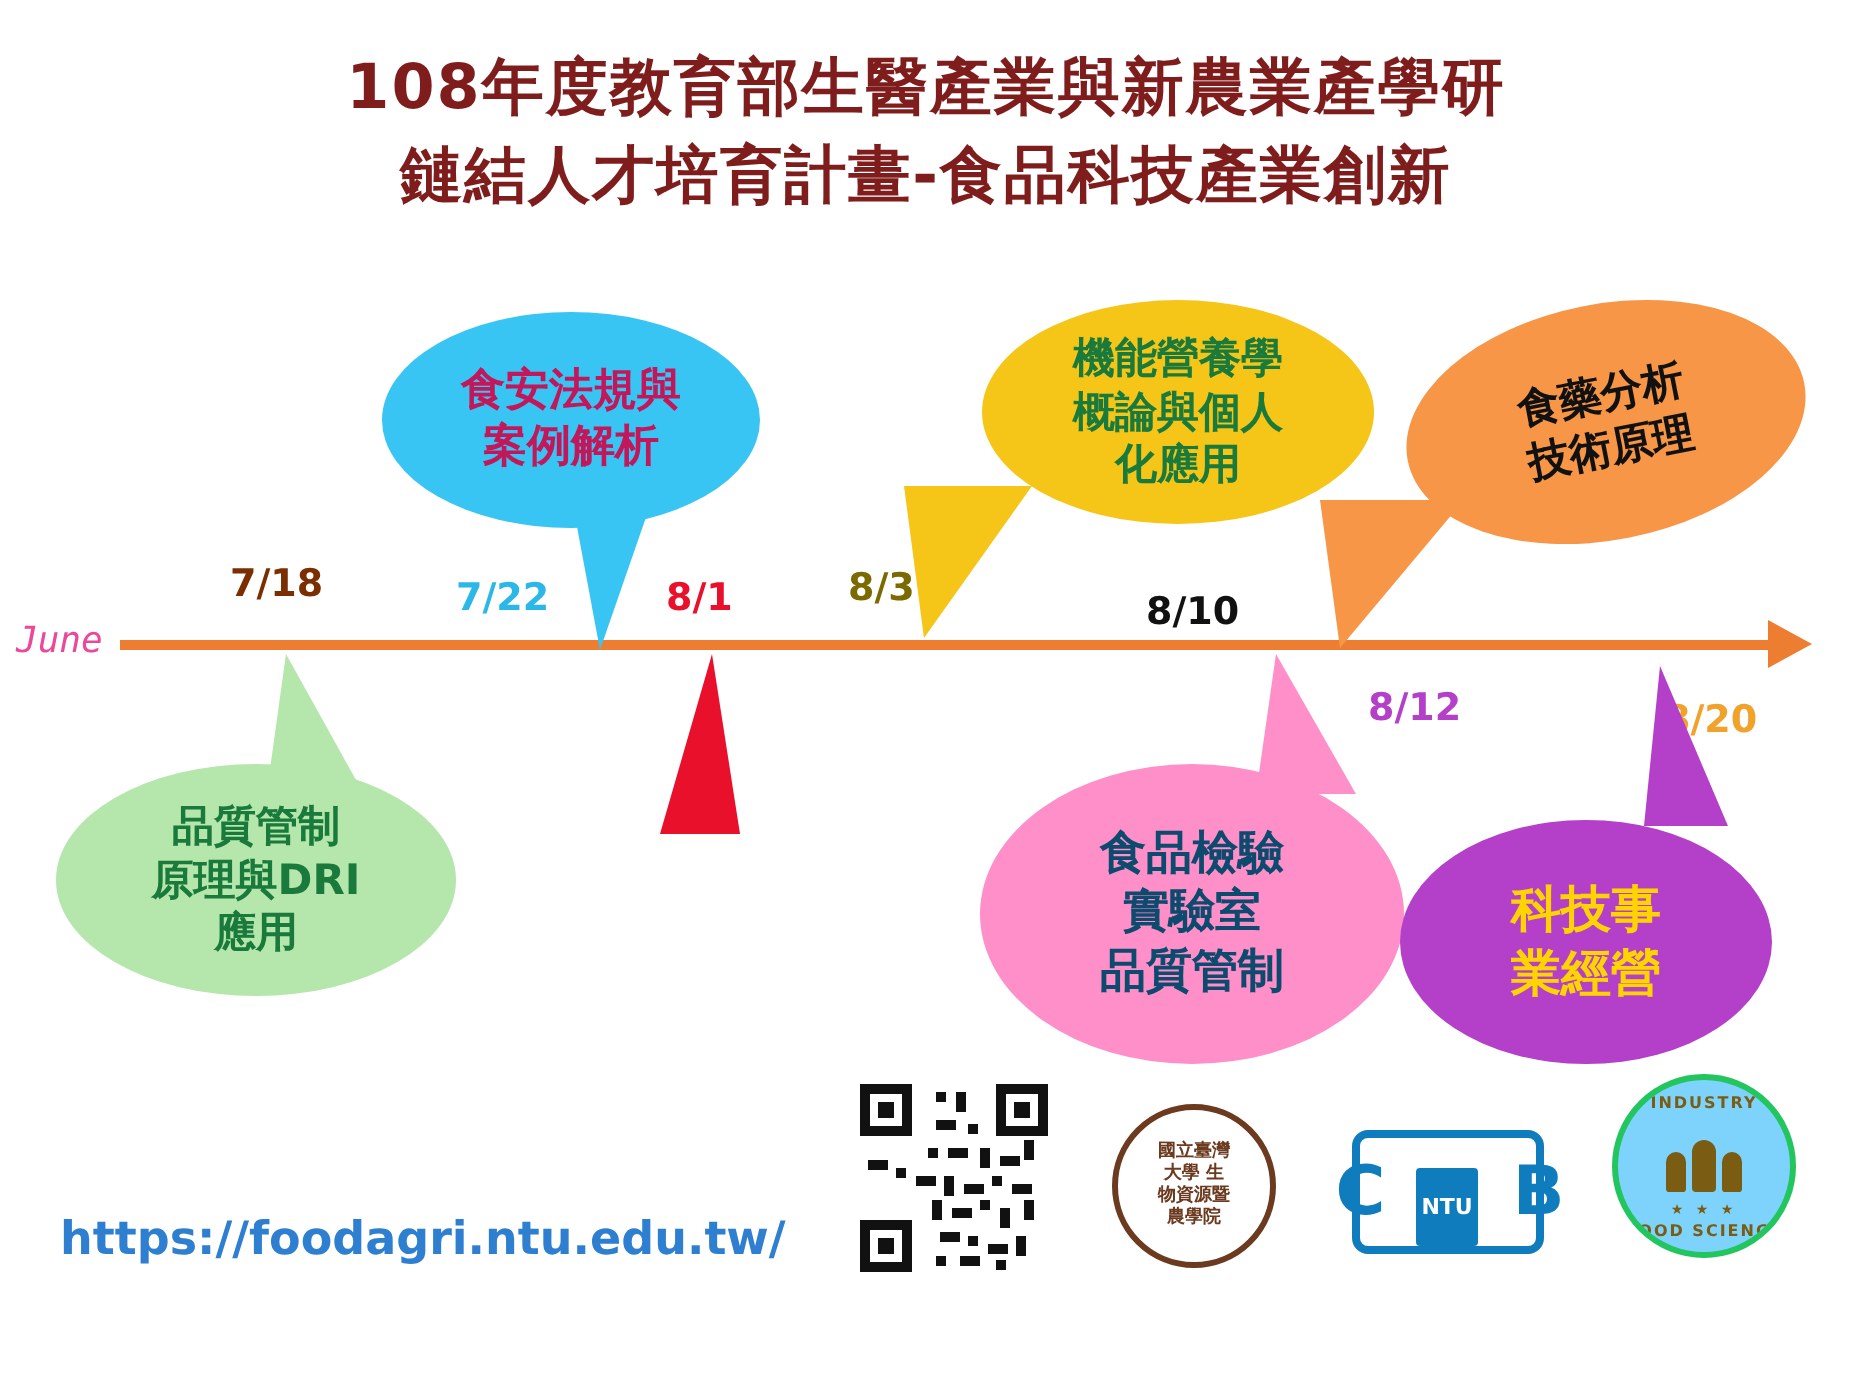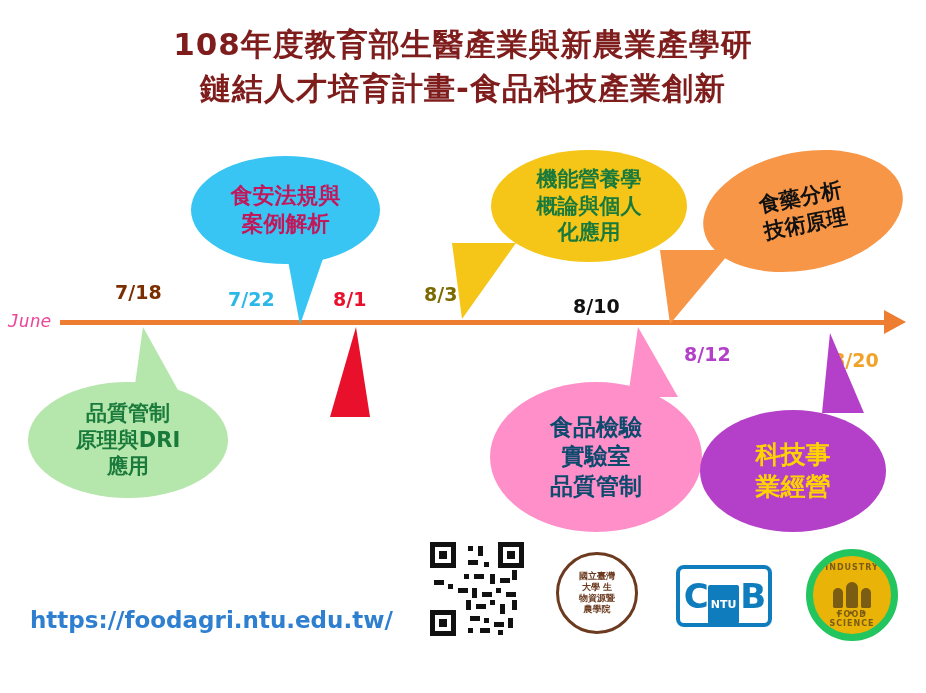--- a/index.html
+++ b/index.html
@@ -153,31 +153,31 @@
     font-size: 34px;
     letter-spacing: -2px;
   }
   .logo-cb .ntu-tag {
     font-size: 11px;
     letter-spacing: 0;
     background: #0f7dbd;
     color: #fff;
     padding: 13px 3px;
     border-radius: 2px;
-    margin: 0 1px;
+    margin: 0 17px;
   }
 
   
   .logo-food {
     position: absolute;
-    left: 806px; top: 549px;
+    left: 806px; top: 537px;
     width: 92px; height: 92px;
     border-radius: 50%;
-    border: 7px solid #22c55e;
-    background: #eab308;
+    border: 3px solid #22c55e;
+    background: #7dd3fc;
     color: #7a5c12;
     overflow: hidden;
   }
   .logo-food .caption-top,
   .logo-food .caption-bot {
     position: absolute;
     left: 0; width: 100%;
     text-align: center;
     font-size: 8px;
     font-weight: bold;

